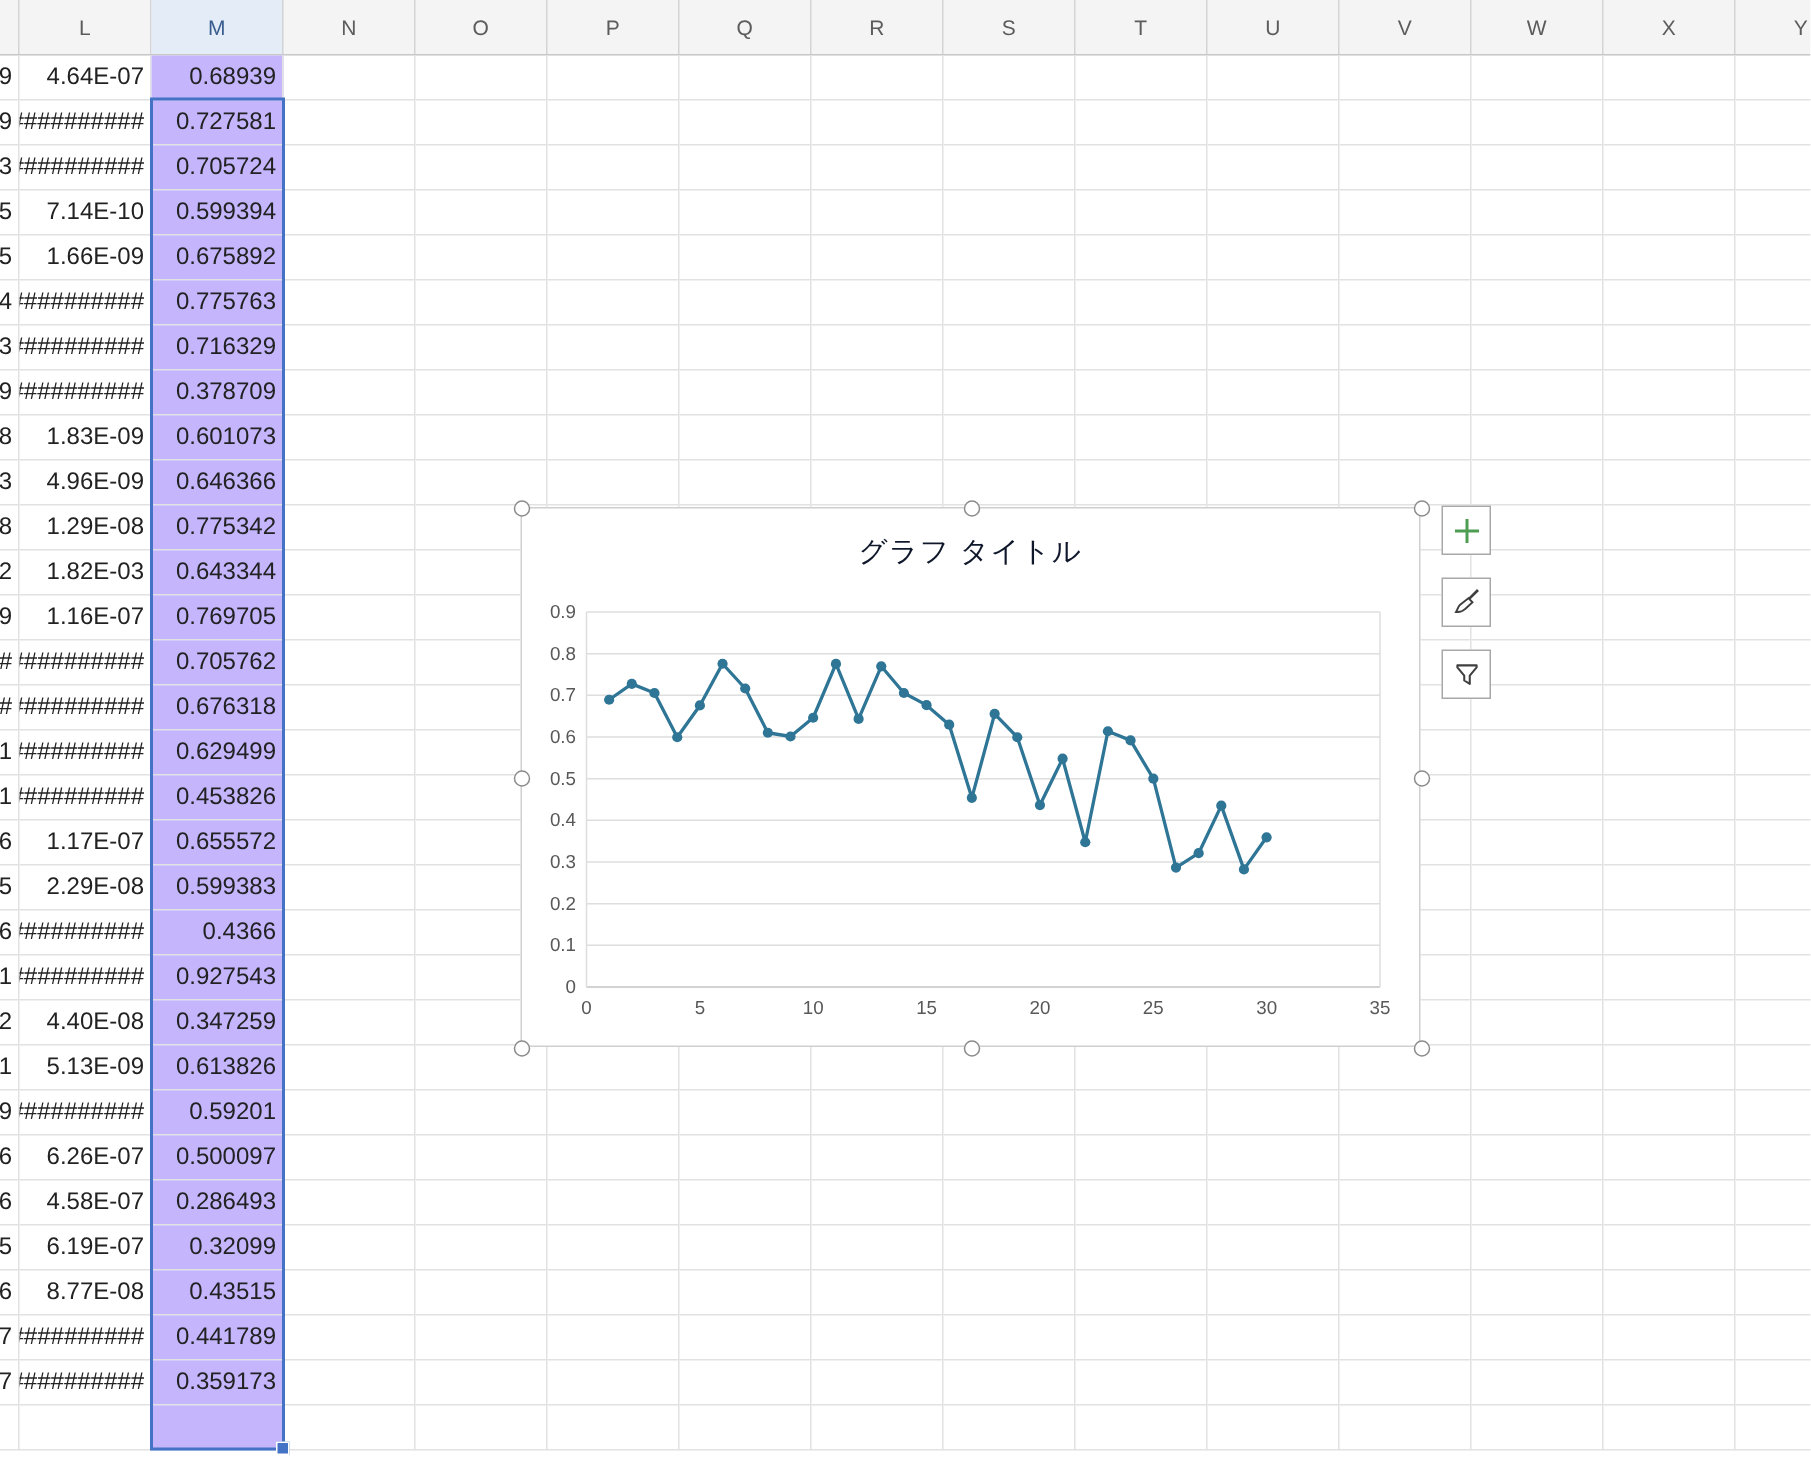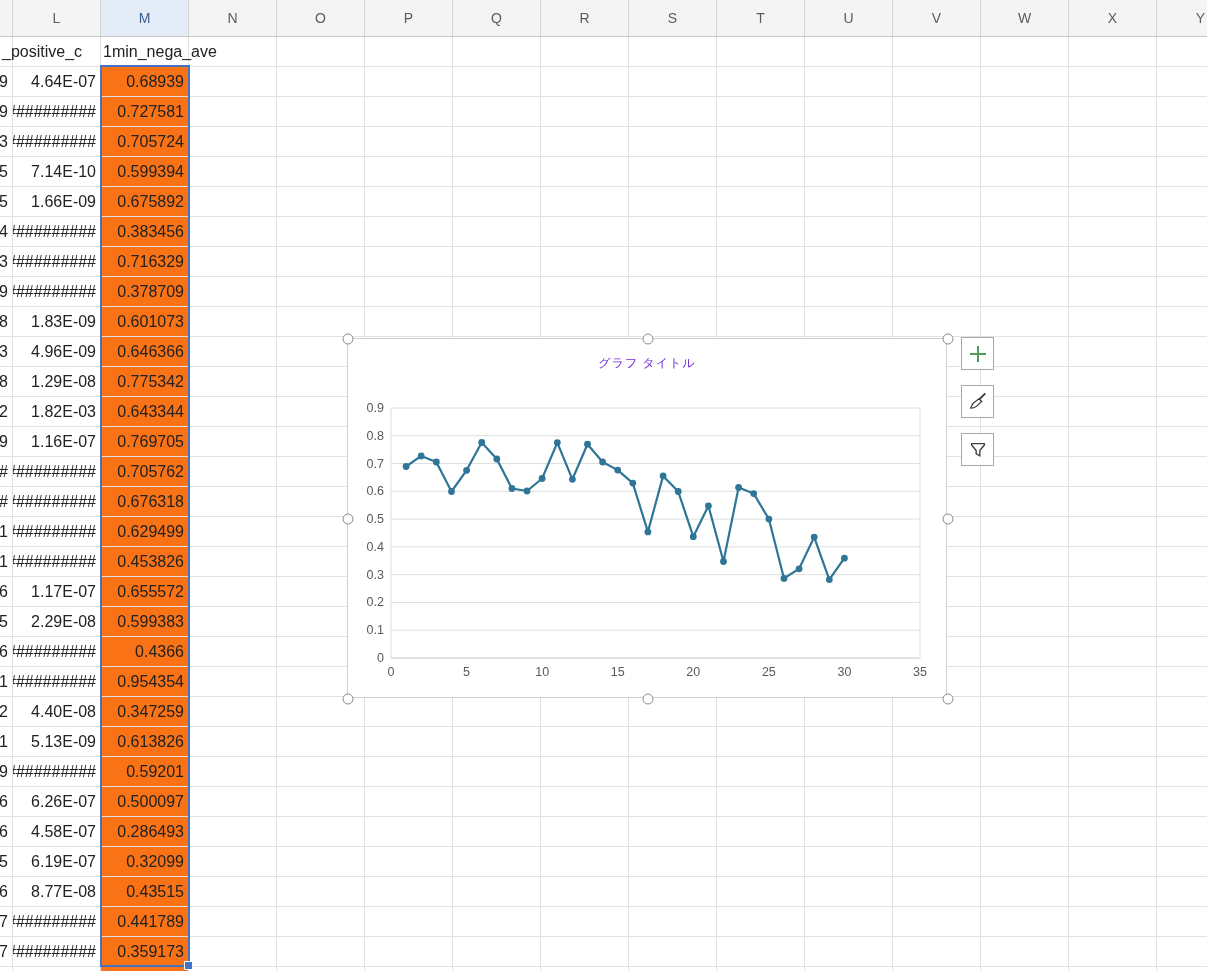--- a/index.html
+++ b/index.html
@@ -15,32 +15,32 @@
          justify-content:center;color:#5c5c5c;font-size:14px;flex:none;}
   .hsel{background:#e3ecf7;color:#3a5d8f;}
   .row{display:flex;height:30px;flex:none;}
   .cell{box-sizing:border-box;position:relative;border-right:1px solid #e2e2e2;border-bottom:1px solid #e2e2e2;
         display:flex;align-items:center;font-size:16px;color:#222;flex:none;overflow:hidden;}
   .w-edge{width:13px;}
   .w-col{width:88px;}
   .num{justify-content:flex-end;padding-right:4px;}
   .txt{justify-content:flex-start;overflow:visible;}
   .txt .ct{position:relative;z-index:2;white-space:nowrap;padding-left:2px;}
-  .sel{background:#f97316;}
+  .sel{background:#c4b5fd;}
   .ct{white-space:nowrap;}
   
   .range-outline{position:absolute;left:100px;top:65px;width:90px;height:902px;
                  border:2px solid #4472c4;box-sizing:border-box;z-index:3;pointer-events:none;}
   .range-outline .fill-handle{position:absolute;right:-5px;bottom:-5px;width:7px;height:7px;
                  background:#4472c4;border:1px solid #fff;}
   
   .chart-box{position:absolute;left:347px;top:338px;width:600px;height:360px;background:#fff;
              border:1px solid #cfcfcf;box-sizing:border-box;z-index:5;overflow:visible;}
   .chart-title{position:absolute;top:16px;left:0;width:100%;text-align:center;
-               color:#6d28d9;font-size:12px;letter-spacing:1px;z-index:2;}
+               color:#0f172a;font-size:19px;letter-spacing:1px;z-index:2;}
   .chart-box svg{position:absolute;left:0;top:0;}
   .handle{position:absolute;width:11px;height:11px;border-radius:50%;background:#fff;
           border:1.5px solid #8c8c8c;box-sizing:border-box;transform:translate(-50%,-50%);z-index:7;}
   
   .chart-tools{position:absolute;left:961px;top:337px;display:flex;flex-direction:column;gap:15px;z-index:6;}
   .tool-btn{width:33px;height:33px;background:#fff;border:1px solid #a8a8a8;box-sizing:border-box;
             display:flex;align-items:center;justify-content:center;padding:0;cursor:pointer;}
 </style>
 </head>
 <body>
@@ -58,41 +58,20 @@
       <div class="hcell w-col">S</div>
       <div class="hcell w-col">T</div>
       <div class="hcell w-col">U</div>
       <div class="hcell w-col">V</div>
       <div class="hcell w-col">W</div>
       <div class="hcell w-col">X</div>
       <div class="hcell w-col">Y</div>
     </div>
   <div id="grid-body">
       <div class="row">
-        <div class="cell w-edge txt">
-          <span class="ct">_positive_c</span>
-        </div>
-        <div class="cell w-col txt"></div>
-        <div class="cell w-col txt">
-          <span class="ct">1min_nega_ave</span>
-        </div>
-        <div class="cell w-col"></div>
-        <div class="cell w-col"></div>
-        <div class="cell w-col"></div>
-        <div class="cell w-col"></div>
-        <div class="cell w-col"></div>
-        <div class="cell w-col"></div>
-        <div class="cell w-col"></div>
-        <div class="cell w-col"></div>
-        <div class="cell w-col"></div>
-        <div class="cell w-col"></div>
-        <div class="cell w-col"></div>
-        <div class="cell w-col"></div>
-      </div>
-      <div class="row">
         <div class="cell w-edge num">
           <span class="ct">9</span>
         </div>
         <div class="cell w-col num">
           <span class="ct">4.64E-07</span>
         </div>
         <div class="cell w-col num sel">
           <span class="ct">0.68939</span>
         </div>
         <div class="cell w-col"></div>
@@ -201,21 +180,21 @@
         <div class="cell w-col"></div>
       </div>
       <div class="row">
         <div class="cell w-edge num">
           <span class="ct">4</span>
         </div>
         <div class="cell w-col num">
           <span class="ct">##########</span>
         </div>
         <div class="cell w-col num sel">
-          <span class="ct">0.383456</span>
+          <span class="ct">0.775763</span>
         </div>
         <div class="cell w-col"></div>
         <div class="cell w-col"></div>
         <div class="cell w-col"></div>
         <div class="cell w-col"></div>
         <div class="cell w-col"></div>
         <div class="cell w-col"></div>
         <div class="cell w-col"></div>
         <div class="cell w-col"></div>
         <div class="cell w-col"></div>
@@ -546,21 +525,21 @@
         <div class="cell w-col"></div>
       </div>
       <div class="row">
         <div class="cell w-edge num">
           <span class="ct">1</span>
         </div>
         <div class="cell w-col num">
           <span class="ct">##########</span>
         </div>
         <div class="cell w-col num sel">
-          <span class="ct">0.954354</span>
+          <span class="ct">0.927543</span>
         </div>
         <div class="cell w-col"></div>
         <div class="cell w-col"></div>
         <div class="cell w-col"></div>
         <div class="cell w-col"></div>
         <div class="cell w-col"></div>
         <div class="cell w-col"></div>
         <div class="cell w-col"></div>
         <div class="cell w-col"></div>
         <div class="cell w-col"></div>

